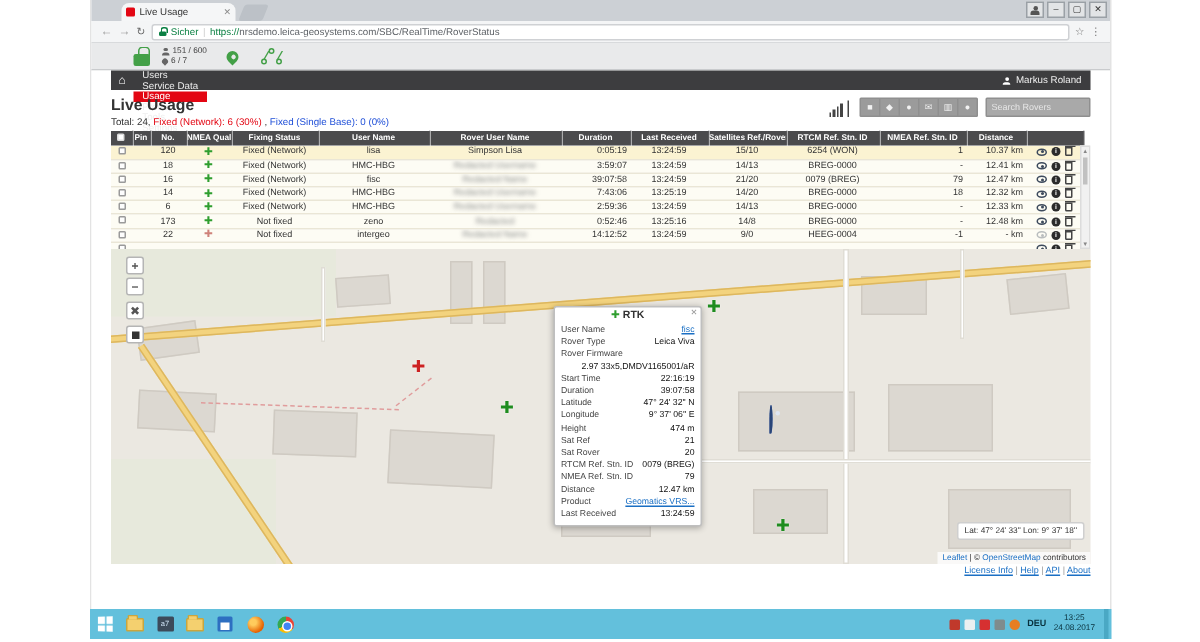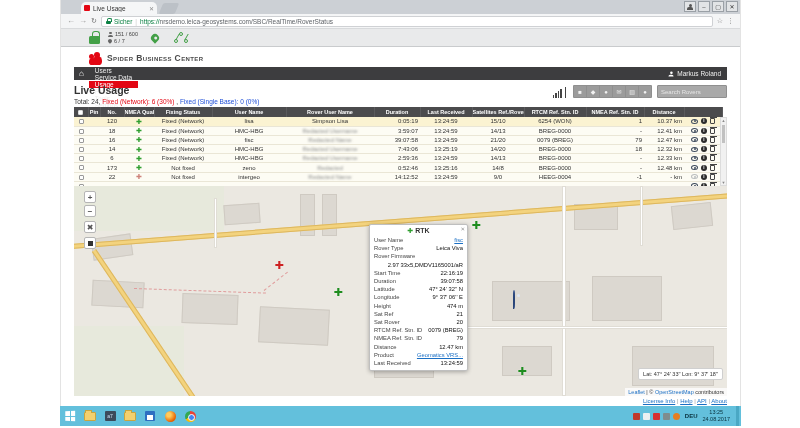--- a/index.html
+++ b/index.html
@@ -240,29 +240,20 @@
           <span class="nodes-ico">
             <i></i>
             <i></i>
             <i></i>
           </span>
         </span>
     </div>
 
     <div class="pagebody">
 
-      <div class="brandrow">
-        <span class="logo">
-            <i></i>
-            <i></i>
-            <i></i>
-            <i></i>
-          </span>
-        <span class="brandtext">Spider Business Center</span>
-      </div>
 
       <div class="navbar">
         <span class="nav-home">
             <span>⌂</span>
           </span>
         <span id="nav-items">
             <span class="nav-item">Users</span>
             <span class="nav-item">Service Data</span>
             <span class="nav-item active">Usage</span>
             <span class="nav-item">Products</span>

